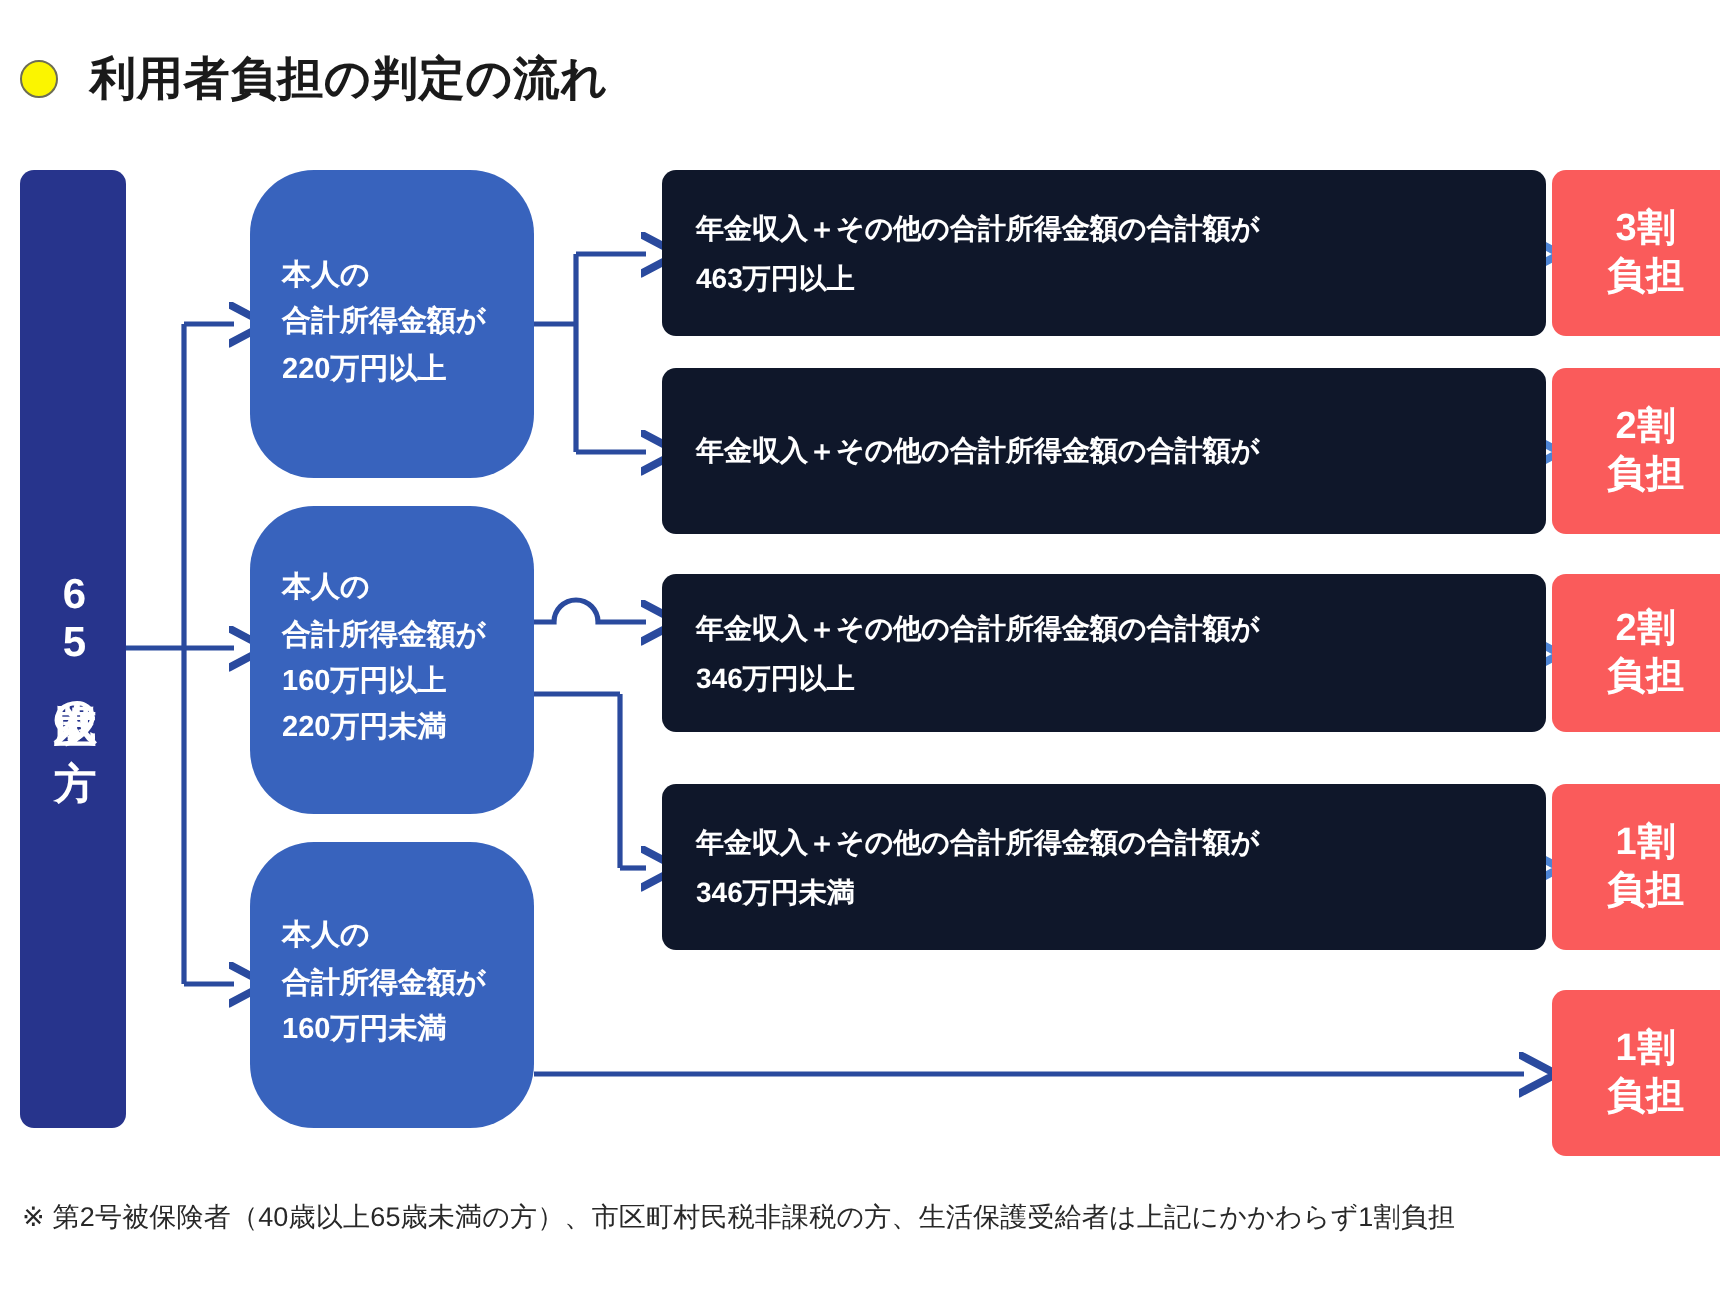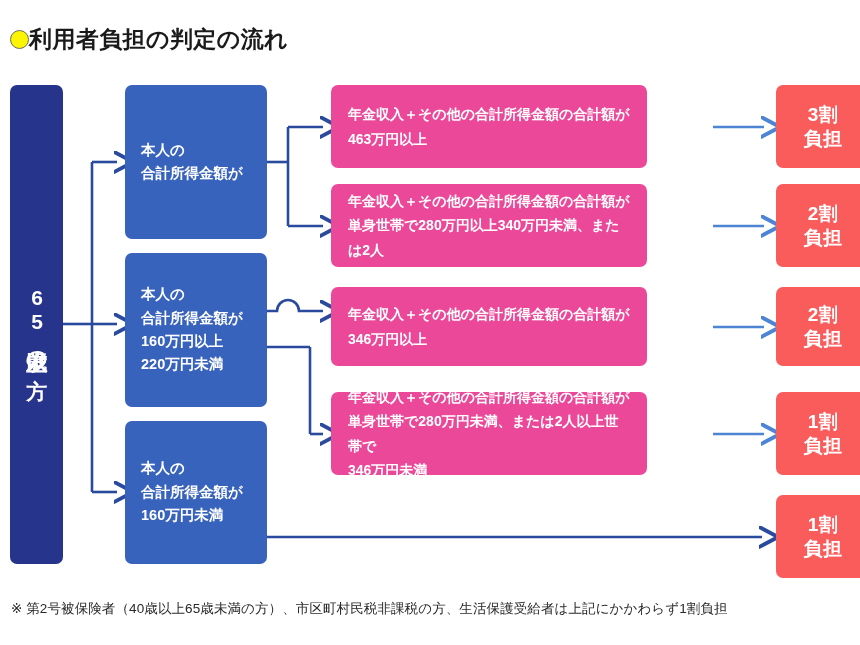--- a/index.html
+++ b/index.html
@@ -22,21 +22,21 @@
     height: 645px;
   }
 
   
   .title-row {
     position: absolute;
     left: 10px;
     top: 24px;
     display: flex;
     align-items: center;
-    gap: 0;
+    gap: 16px;
   }
   .title-bullet {
     width: 19px;
     height: 19px;
     border-radius: 50%;
     background: #fbf500;
     border: 1.6px solid #6d6d55;
     box-sizing: border-box;
     flex: none;
   }
@@ -89,30 +89,31 @@
 
   
   .stage2 {
     left: 125px;
     width: 142px;
     background: #3863bd;
     align-items: center;
     padding: 0 16px;
     font-size: 14.5px;
     line-height: 1.62;
+    border-radius: 32px;
   }
   .s2a { top: 85px;  height: 154px; }
   .s2b { top: 253px; height: 154px; }
   .s2c { top: 421px; height: 143px; }
 
   
   .stage3 {
     left: 331px;
-    width: 316px;
-    background: #ec4899;
+    width: 442px;
+    background: #0f172a;
     align-items: center;
     padding: 0 17px;
     font-size: 14px;
     line-height: 1.72;
   }
   .s3a { top: 85px;  height: 83px; }
   .s3b { top: 184px; height: 83px; }
   .s3c { top: 287px; height: 79px; }
   .s3d { top: 392px; height: 83px; }
 
@@ -199,20 +200,21 @@
   </svg>
 
   <div class="box stage1">
     <span class="vtext">65歳以上の方</span>
   </div>
 
   <div class="box stage2 s2a">
     <div>
       <span class="boxline">本人の</span>
       <span class="boxline">合計所得金額が</span>
+      <span class="boxline">220万円以上</span>
     </div>
   </div>
 
   <div class="box stage2 s2b">
     <div>
       <span class="boxline">本人の</span>
       <span class="boxline">合計所得金額が</span>
       <span class="boxline">160万円以上</span>
       <span class="boxline">220万円未満</span>
     </div>
@@ -229,35 +231,33 @@
   <div class="box stage3 s3a">
     <div>
       <span class="boxline">年金収入＋その他の合計所得金額の合計額が</span>
       <span class="boxline">463万円以上</span>
     </div>
   </div>
 
   <div class="box stage3 s3b">
     <div>
       <span class="boxline">年金収入＋その他の合計所得金額の合計額が</span>
-      <span class="boxline">単身世帯で280万円以上340万円未満、または2人</span>
     </div>
   </div>
 
   <div class="box stage3 s3c">
     <div>
       <span class="boxline">年金収入＋その他の合計所得金額の合計額が</span>
       <span class="boxline">346万円以上</span>
     </div>
   </div>
 
   <div class="box stage3 s3d">
     <div>
       <span class="boxline">年金収入＋その他の合計所得金額の合計額が</span>
-      <span class="boxline">単身世帯で280万円未満、または2人以上世帯で</span>
       <span class="boxline">346万円未満</span>
     </div>
   </div>
 
   <div class="box stage4 s4a">
     <div>
       <span class="boxline">3割</span>
       <span class="boxline">負担</span>
     </div>
   </div>

